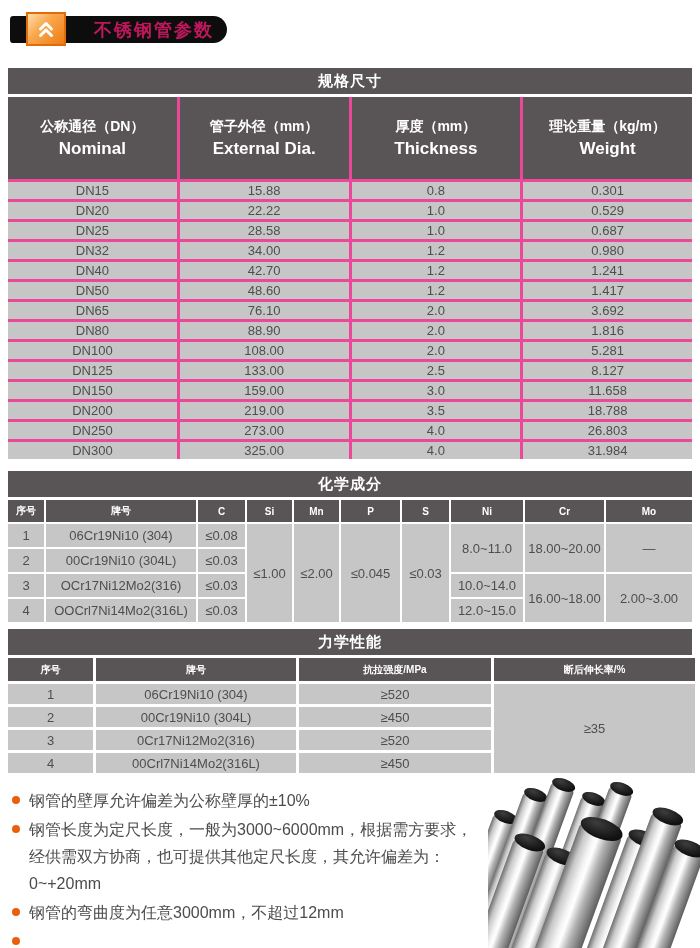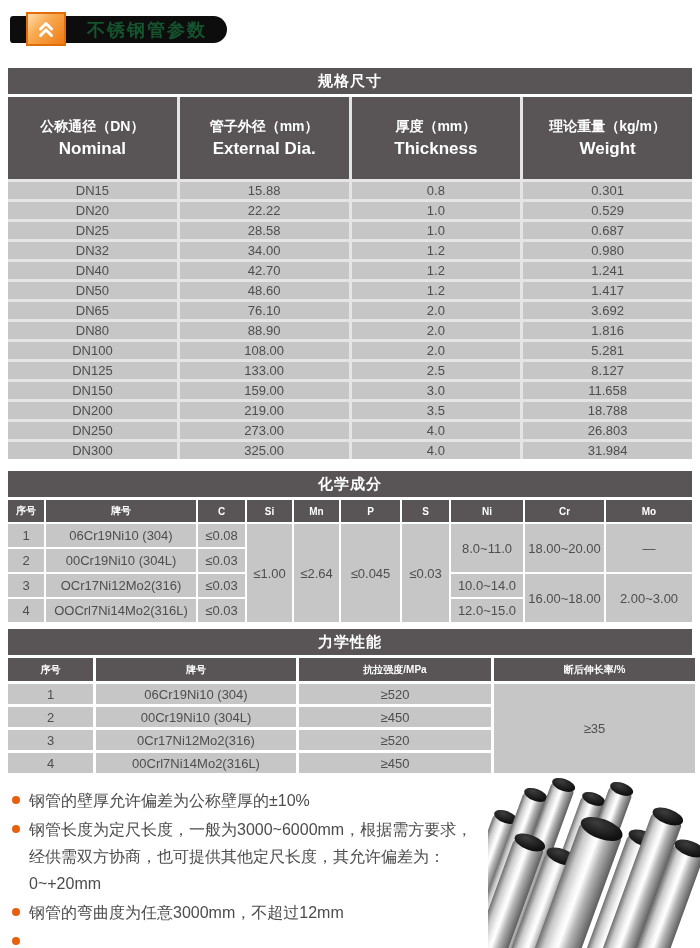--- a/index.html
+++ b/index.html
@@ -12,33 +12,33 @@
   html,body{margin:0;padding:0;}
   body{font-family:"Liberation Sans","DejaVu Sans",sans-serif;}
   .page{position:relative;width:700px;height:948px;background:#fff;overflow:hidden;}
 
   
   .badge{position:absolute;top:10px;left:10px;width:240px;height:38px;}
   .badge-pill{position:absolute;left:0;top:6px;width:217px;height:27px;background:#0d0d0d;border-radius:4px 16px 16px 4px;}
   .badge-icon{position:absolute;left:16px;top:2px;width:40px;height:34px;
     background:linear-gradient(135deg,#ffdcab 0%,#f9a94f 40%,#ee7c14 100%);
     border:2px solid #e06c0a;display:flex;align-items:center;justify-content:center;}
-  .badge-title{position:absolute;left:77px;top:10px;color:#14532d;font-size:18px;font-weight:bold;letter-spacing:2px;line-height:20px;}
+  .badge-title{position:absolute;left:84px;top:10px;color:#be185d;font-size:18px;font-weight:bold;letter-spacing:2px;line-height:20px;}
 
   
   .content{position:absolute;top:68px;left:8px;width:684px;}
   .tbar{height:26px;background:var(--dark);color:#fff;text-align:center;line-height:26px;
     font-size:15px;font-weight:bold;margin-bottom:3px;letter-spacing:1px;}
   .hcell{background:var(--dark);color:#fff;font-weight:bold;font-size:10px;
     display:flex;align-items:center;justify-content:center;}
   .cell{background:var(--cell);color:var(--celltext);font-size:13px;
     display:flex;align-items:center;justify-content:center;white-space:nowrap;}
 
   
-  .spec-grid{display:grid;grid-template-columns:repeat(4,1fr);grid-template-rows:82px repeat(14,17px);gap:3px;background:#e5e5e5;}
+  .spec-grid{display:grid;grid-template-columns:repeat(4,1fr);grid-template-rows:82px repeat(14,17px);gap:3px;background:#ec4899;}
   .spec-h{background:var(--dark);color:#fff;display:flex;flex-direction:column;align-items:center;justify-content:center;gap:3px;}
   .spec-h .zh{font-size:14px;font-weight:bold;}
   .spec-h .en{font-size:17px;font-weight:bold;}
 
   
   .t2{margin-top:12px;}
   .chem-grid{display:grid;grid-template-columns:36px 150px 47px 45px 45px 59px 47px 72px 79px 86px;
     grid-template-rows:22px repeat(4,23px);gap:2px;background:#fff;}
 
   
@@ -184,21 +184,21 @@
         <div class="hcell" style="grid-area:1/6">P</div>
         <div class="hcell" style="grid-area:1/7">S</div>
         <div class="hcell" style="grid-area:1/8">Ni</div>
         <div class="hcell" style="grid-area:1/9">Cr</div>
         <div class="hcell" style="grid-area:1/10">Mo</div>
 
         <div class="cell" style="grid-area:2/1">1</div>
         <div class="cell" style="grid-area:2/2">06Cr19Ni10 (304)</div>
         <div class="cell" style="grid-area:2/3">≤0.08</div>
         <div class="cell" style="grid-area:2/4/6/5">≤1.00</div>
-        <div class="cell" style="grid-area:2/5/6/6">≤2.64</div>
+        <div class="cell" style="grid-area:2/5/6/6">≤2.00</div>
         <div class="cell" style="grid-area:2/6/6/7">≤0.045</div>
         <div class="cell" style="grid-area:2/7/6/8">≤0.03</div>
         <div class="cell" style="grid-area:2/8/4/9">8.0~11.0</div>
         <div class="cell" style="grid-area:2/9/4/10">18.00~20.00</div>
         <div class="cell" style="grid-area:2/10/4/11">—</div>
 
         <div class="cell" style="grid-area:3/1">2</div>
         <div class="cell" style="grid-area:3/2">00Cr19Ni10 (304L)</div>
         <div class="cell" style="grid-area:3/3">≤0.03</div>
 

